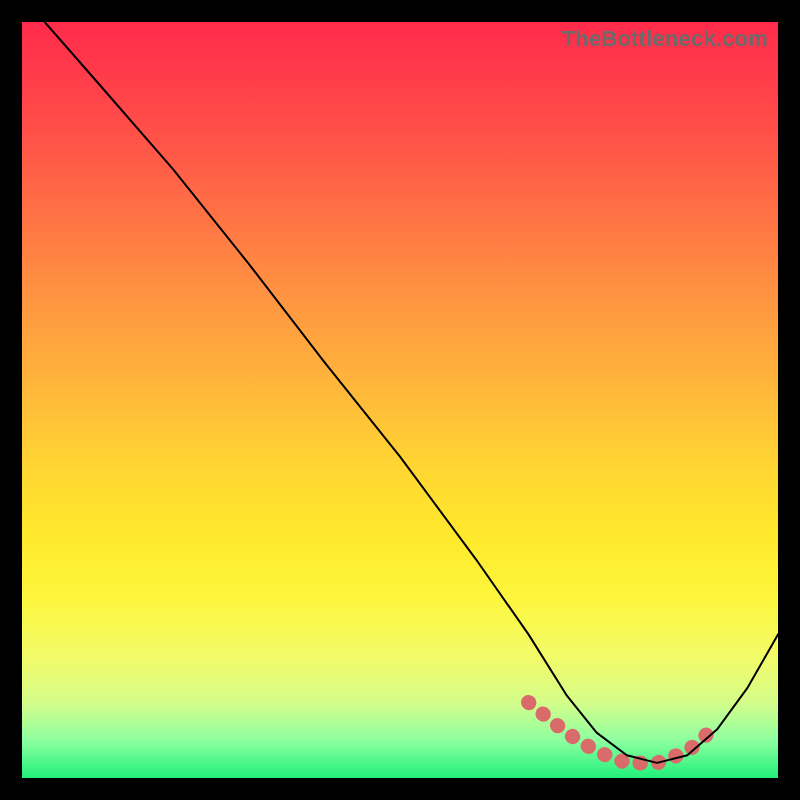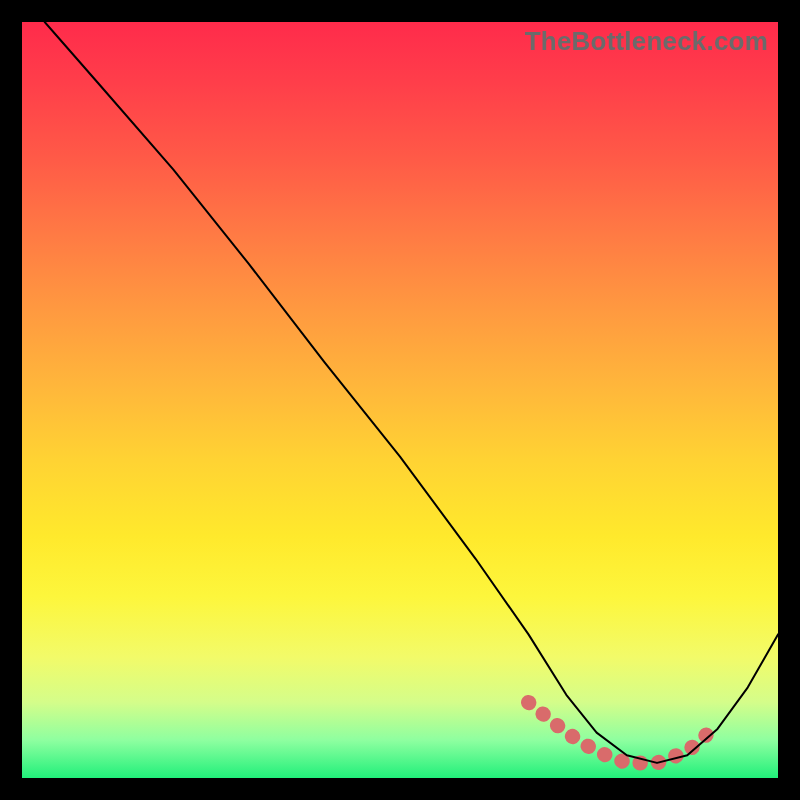--- a/index.html
+++ b/index.html
@@ -37,21 +37,21 @@
       #f2fb69 84%,
       #d4fd8a 90%,
       #8effa0 95%,
       #21f07a 100%
     );
   }
   .watermark {
     position: absolute;
     top: 4px;
     right: 10px;
-    font-size: 26px;
+    font-size: 22px;
     font-weight: 600;
     color: #6b6b6b;
     letter-spacing: 0.2px;
     user-select: none;
   }
   svg.overlay {
     position: absolute;
     left: 0;
     top: 0;
     width: 756px;

